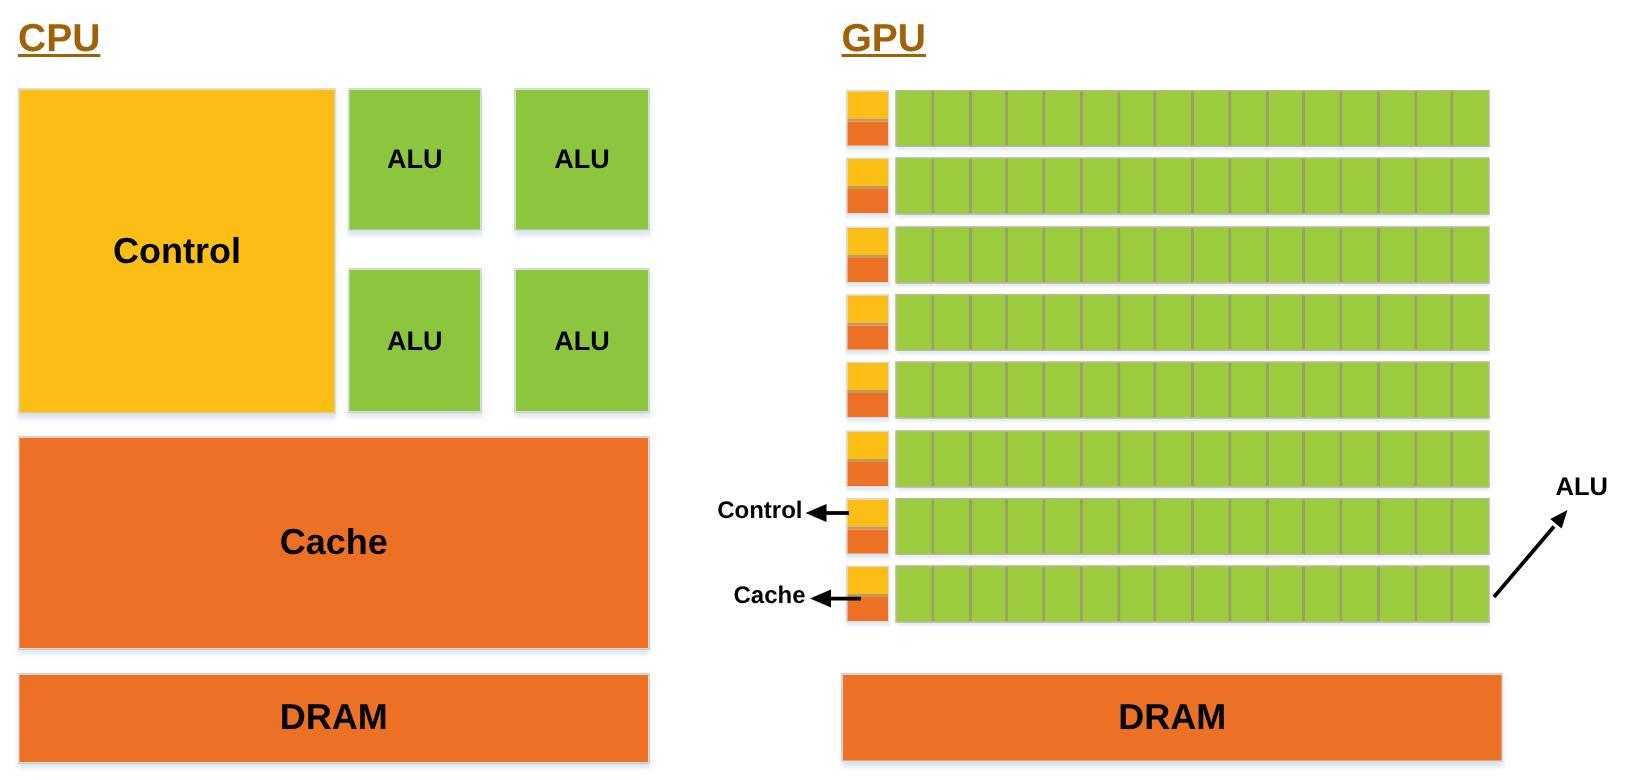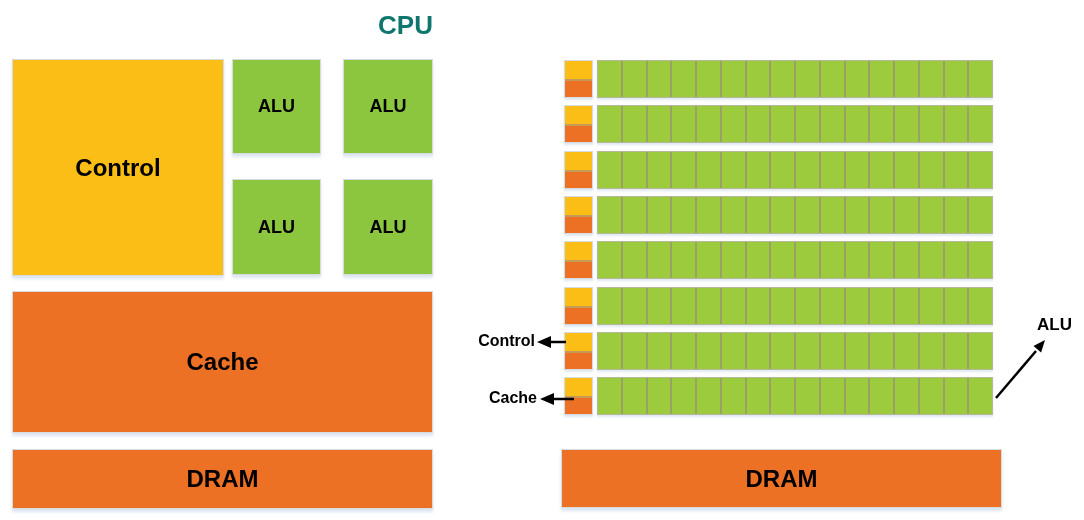--- a/index.html
+++ b/index.html
@@ -5,23 +5,24 @@
   html,body{margin:0;padding:0;background:#ffffff;}
   #canvas{
     position:relative;
     width:1084px;height:520px;
     background:#ffffff;
     font-family:"Liberation Sans", sans-serif;
     overflow:hidden;
   }
   .title{
     position:absolute;
-    font-size:26px;font-weight:bold;color:#0f766e;
-    text-align:right;
+    font-size:26px;font-weight:bold;color:#a16207;
+    text-align:left;
     letter-spacing:0px;
+    text-decoration:underline;
   }
   .block{
     position:absolute;
     display:flex;align-items:center;justify-content:center;
     font-weight:bold;color:#000;
     border:1px solid #d7dce1;
     box-shadow:0 3px 3px rgba(189,207,228,0.55);
     box-sizing:border-box;
   }
   .yellow{background:#FBBE17;}
@@ -89,20 +90,21 @@
     </div>
 
   <div class="block orange big-label" style="left:12px;top:291px;width:421px;height:142px;">
     <span>Cache</span>
   </div>
 
   <div class="block orange big-label" style="left:12px;top:449px;width:421px;height:60px;">
     <span>DRAM</span>
   </div>
 
+  <div class="title" style="left:561px;top:10px;width:441px;">GPU</div>
 
   <div id="gpu-core-grid" style="position:absolute;left:564px;top:60px;width:429px;height:356px;">
       <div class="gpu-row" style="top: 0px; width: 429px; height: 38px;">
         <div class="gpu-ctrl-block">
           <div class="gpu-ctrl-top"></div>
           <div class="gpu-ctrl-sep"></div>
           <div class="gpu-ctrl-bottom"></div>
         </div>
         <div class="gpu-strip">
           <div class="gpu-cell"></div>

